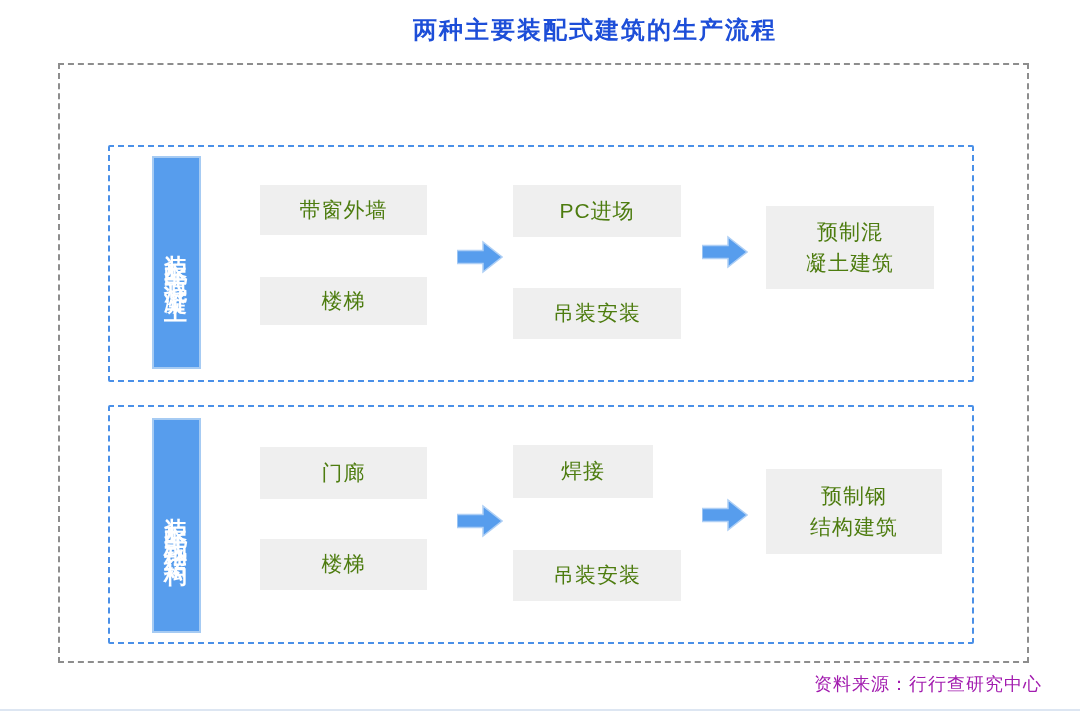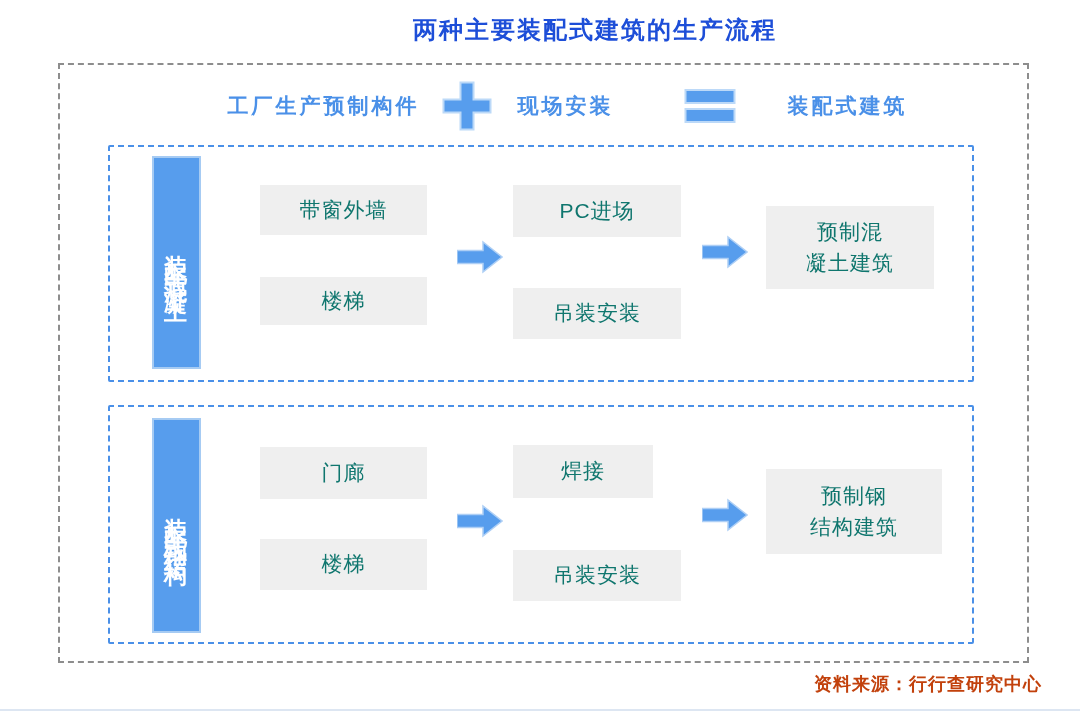--- a/index.html
+++ b/index.html
@@ -33,57 +33,41 @@
   .vlabel{
     position:absolute;left:42px;width:49px;
     background:#579ded;border:2px solid #a6cbf3;box-sizing:border-box;
     color:#ffffff;font-size:23px;font-weight:bold;
     writing-mode:vertical-rl;text-orientation:upright;letter-spacing:9px;
     display:flex;align-items:center;justify-content:center;text-align:center;
   }
   .s1 .vlabel{top:9px;height:213px;}
   .s2 .vlabel{top:11px;height:215px;}
   .box{
-    position:absolute;background:#efefef;color:#0f766e;font-size:21px;
+    position:absolute;background:#efefef;color:#4d7c0f;font-size:21px;
     display:flex;align-items:center;justify-content:center;
     letter-spacing:1px;text-align:center;line-height:1.45;white-space:nowrap;
   }
   .arrow{position:absolute;width:46px;height:34px;}
   .arrow svg path{stroke:#aecff5;stroke-width:1.5;}
   .plus svg path{stroke:#bcd9f8;stroke-width:2;}
   .equals svg rect{stroke:#bcd9f8;stroke-width:2;}
   .source{
-    position:absolute;top:672px;right:38px;color:#c2410c;
-    font-weight:bold;font-size:18px;letter-spacing:1px;
+    position:absolute;top:672px;right:38px;color:#a21caf;
+    font-weight:normal;font-size:18px;letter-spacing:1px;
   }
   .bottomline{position:absolute;left:0;right:0;bottom:1px;height:2px;background:#dde6f2;}
 </style>
 </head>
 <body>
 
 <div class="title">两种主要装配式建筑的生产流程</div>
 
 <div class="outer">
 
-  <div class="formula">
-    <span class="f-text">工厂生产预制构件</span>
-    <span class="icon-wrap gap-a plus">
-      <svg width="50" height="50" viewBox="0 0 50 50">
-        <path d="M18.5 1.5 h13 v17 h17 v13 h-17 v17 h-13 v-17 h-17 v-13 h17 z" fill="#579ded"></path>
-      </svg>
-    </span>
-    <span class="f-text gap-b" style="margin-left:0;">现场安装</span>
-    <span class="icon-wrap gap-c equals">
-      <svg width="52" height="34" viewBox="0 0 52 34">
-        <rect x="1.5" y="1" width="49" height="13" fill="#579ded"></rect>
-        <rect x="1.5" y="20" width="49" height="13" fill="#579ded"></rect>
-      </svg>
-    </span>
-    <span class="f-text">装配式建筑</span>
-  </div>
 
   <section class="flow s1">
     <div class="vlabel">装配式混凝土</div>
     <div class="box" style="left:150px;top:38px;width:167px;height:50px;">带窗外墙</div>
     <div class="box" style="left:150px;top:130px;width:167px;height:48px;">楼梯</div>
     <span class="arrow" style="left:347px;top:93px;">
       <svg width="46" height="34" viewBox="0 0 46 34">
         <path d="M0 10.5 H26 V2 L45 17 L26 32 V23.5 H0 Z" fill="#579ded"></path>
       </svg>
     </span>

